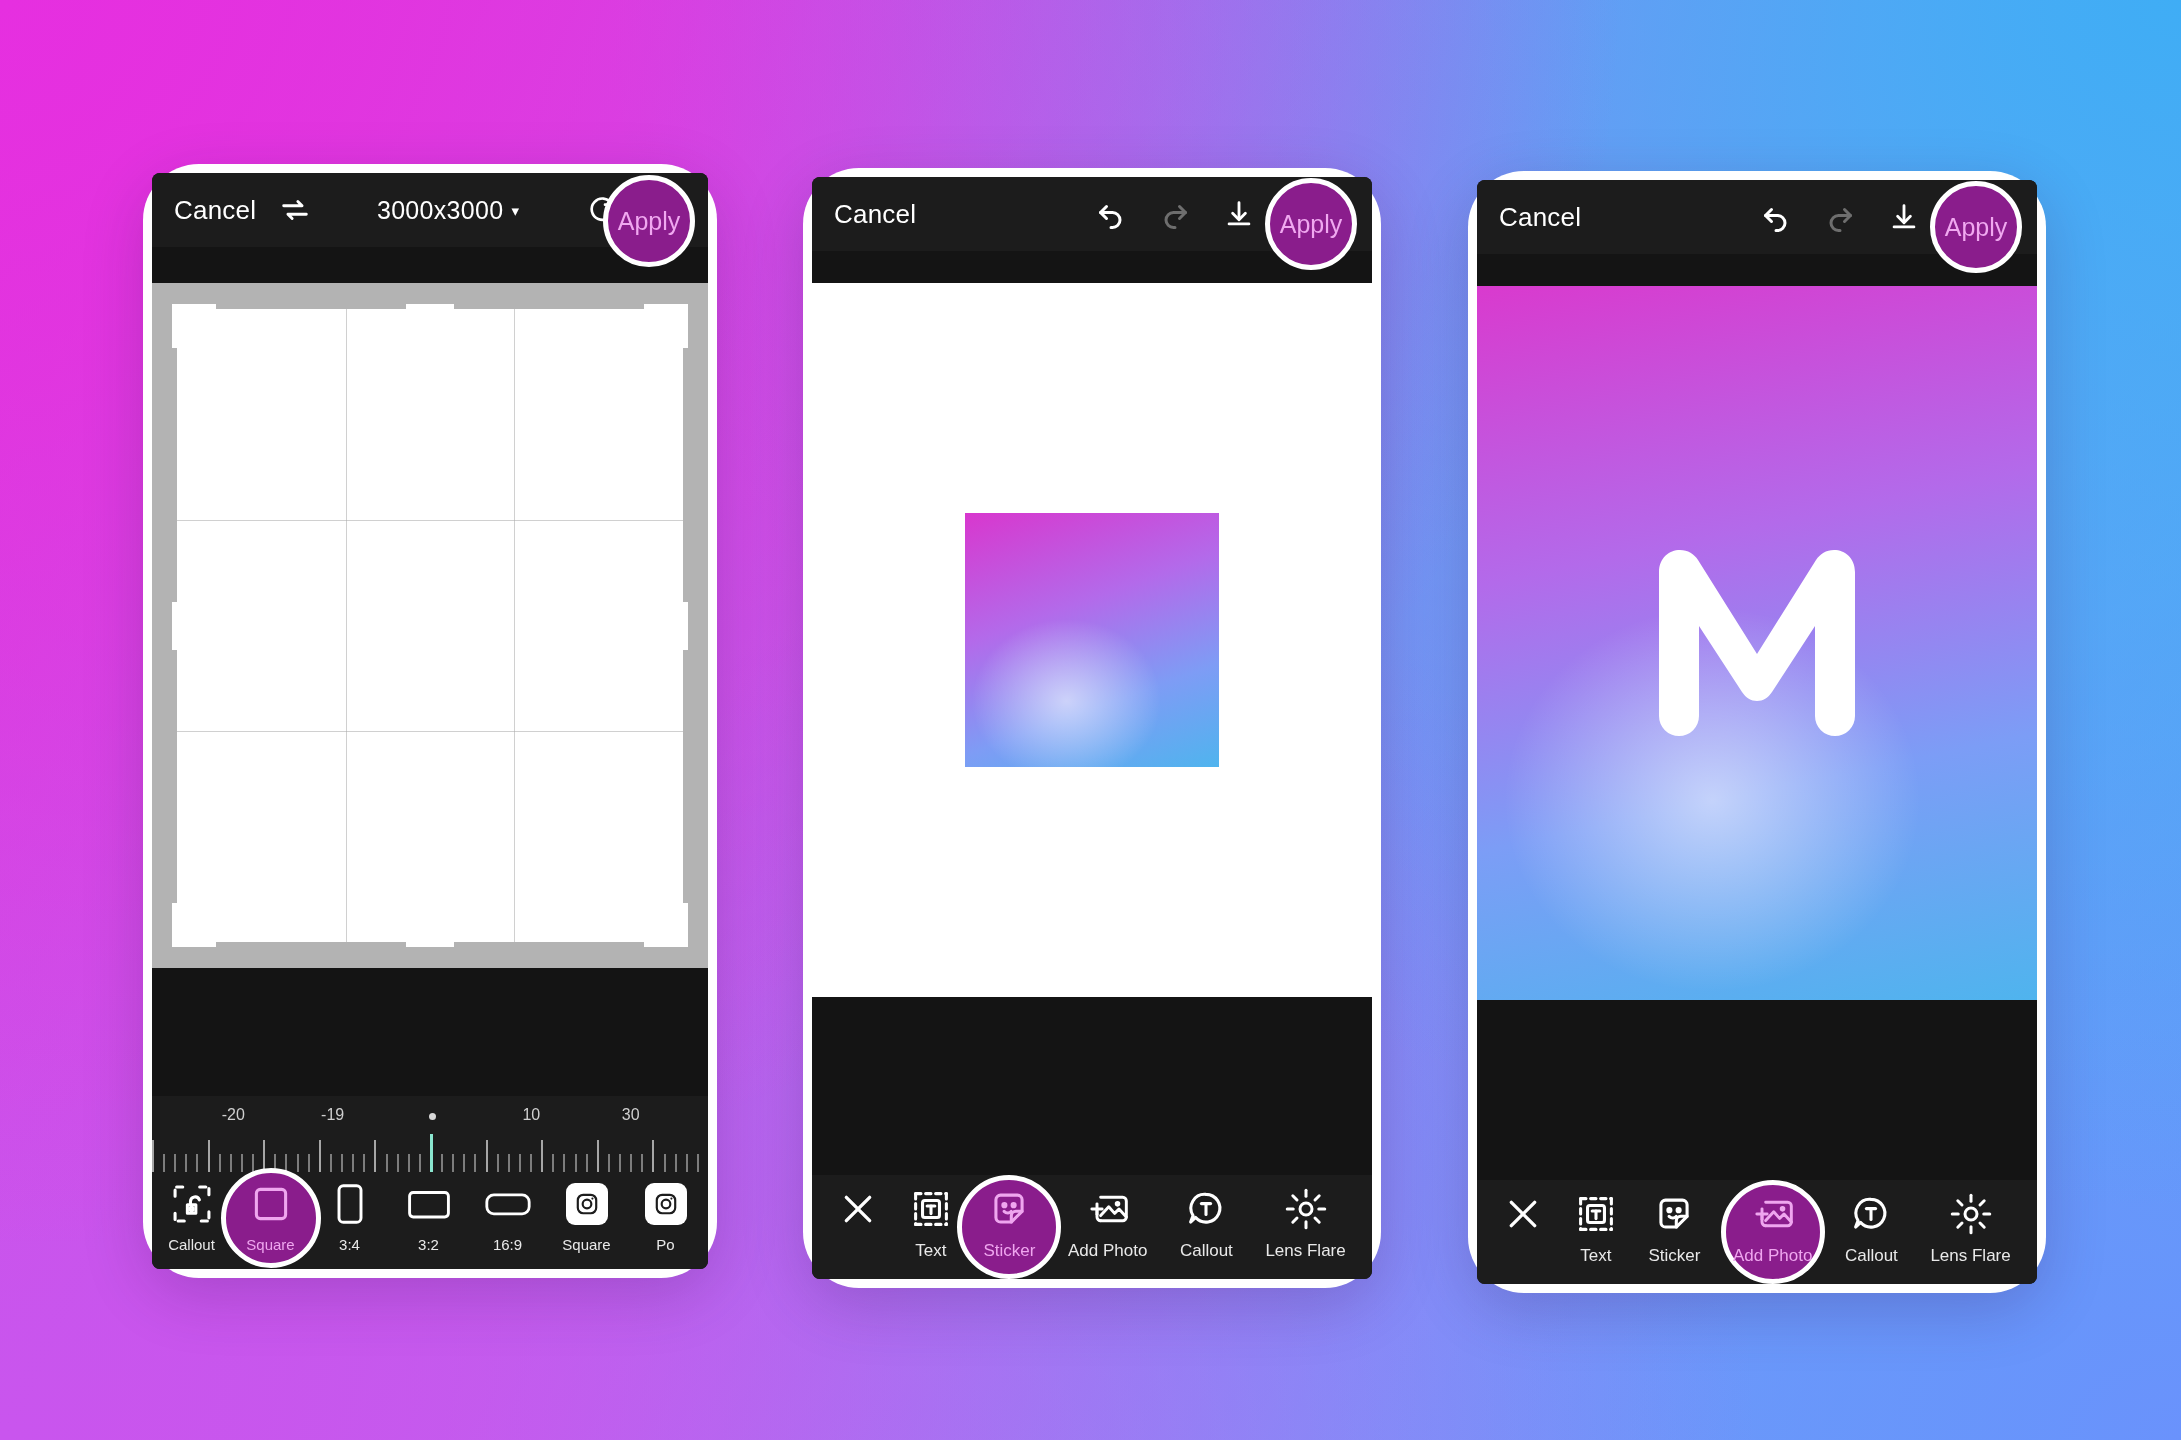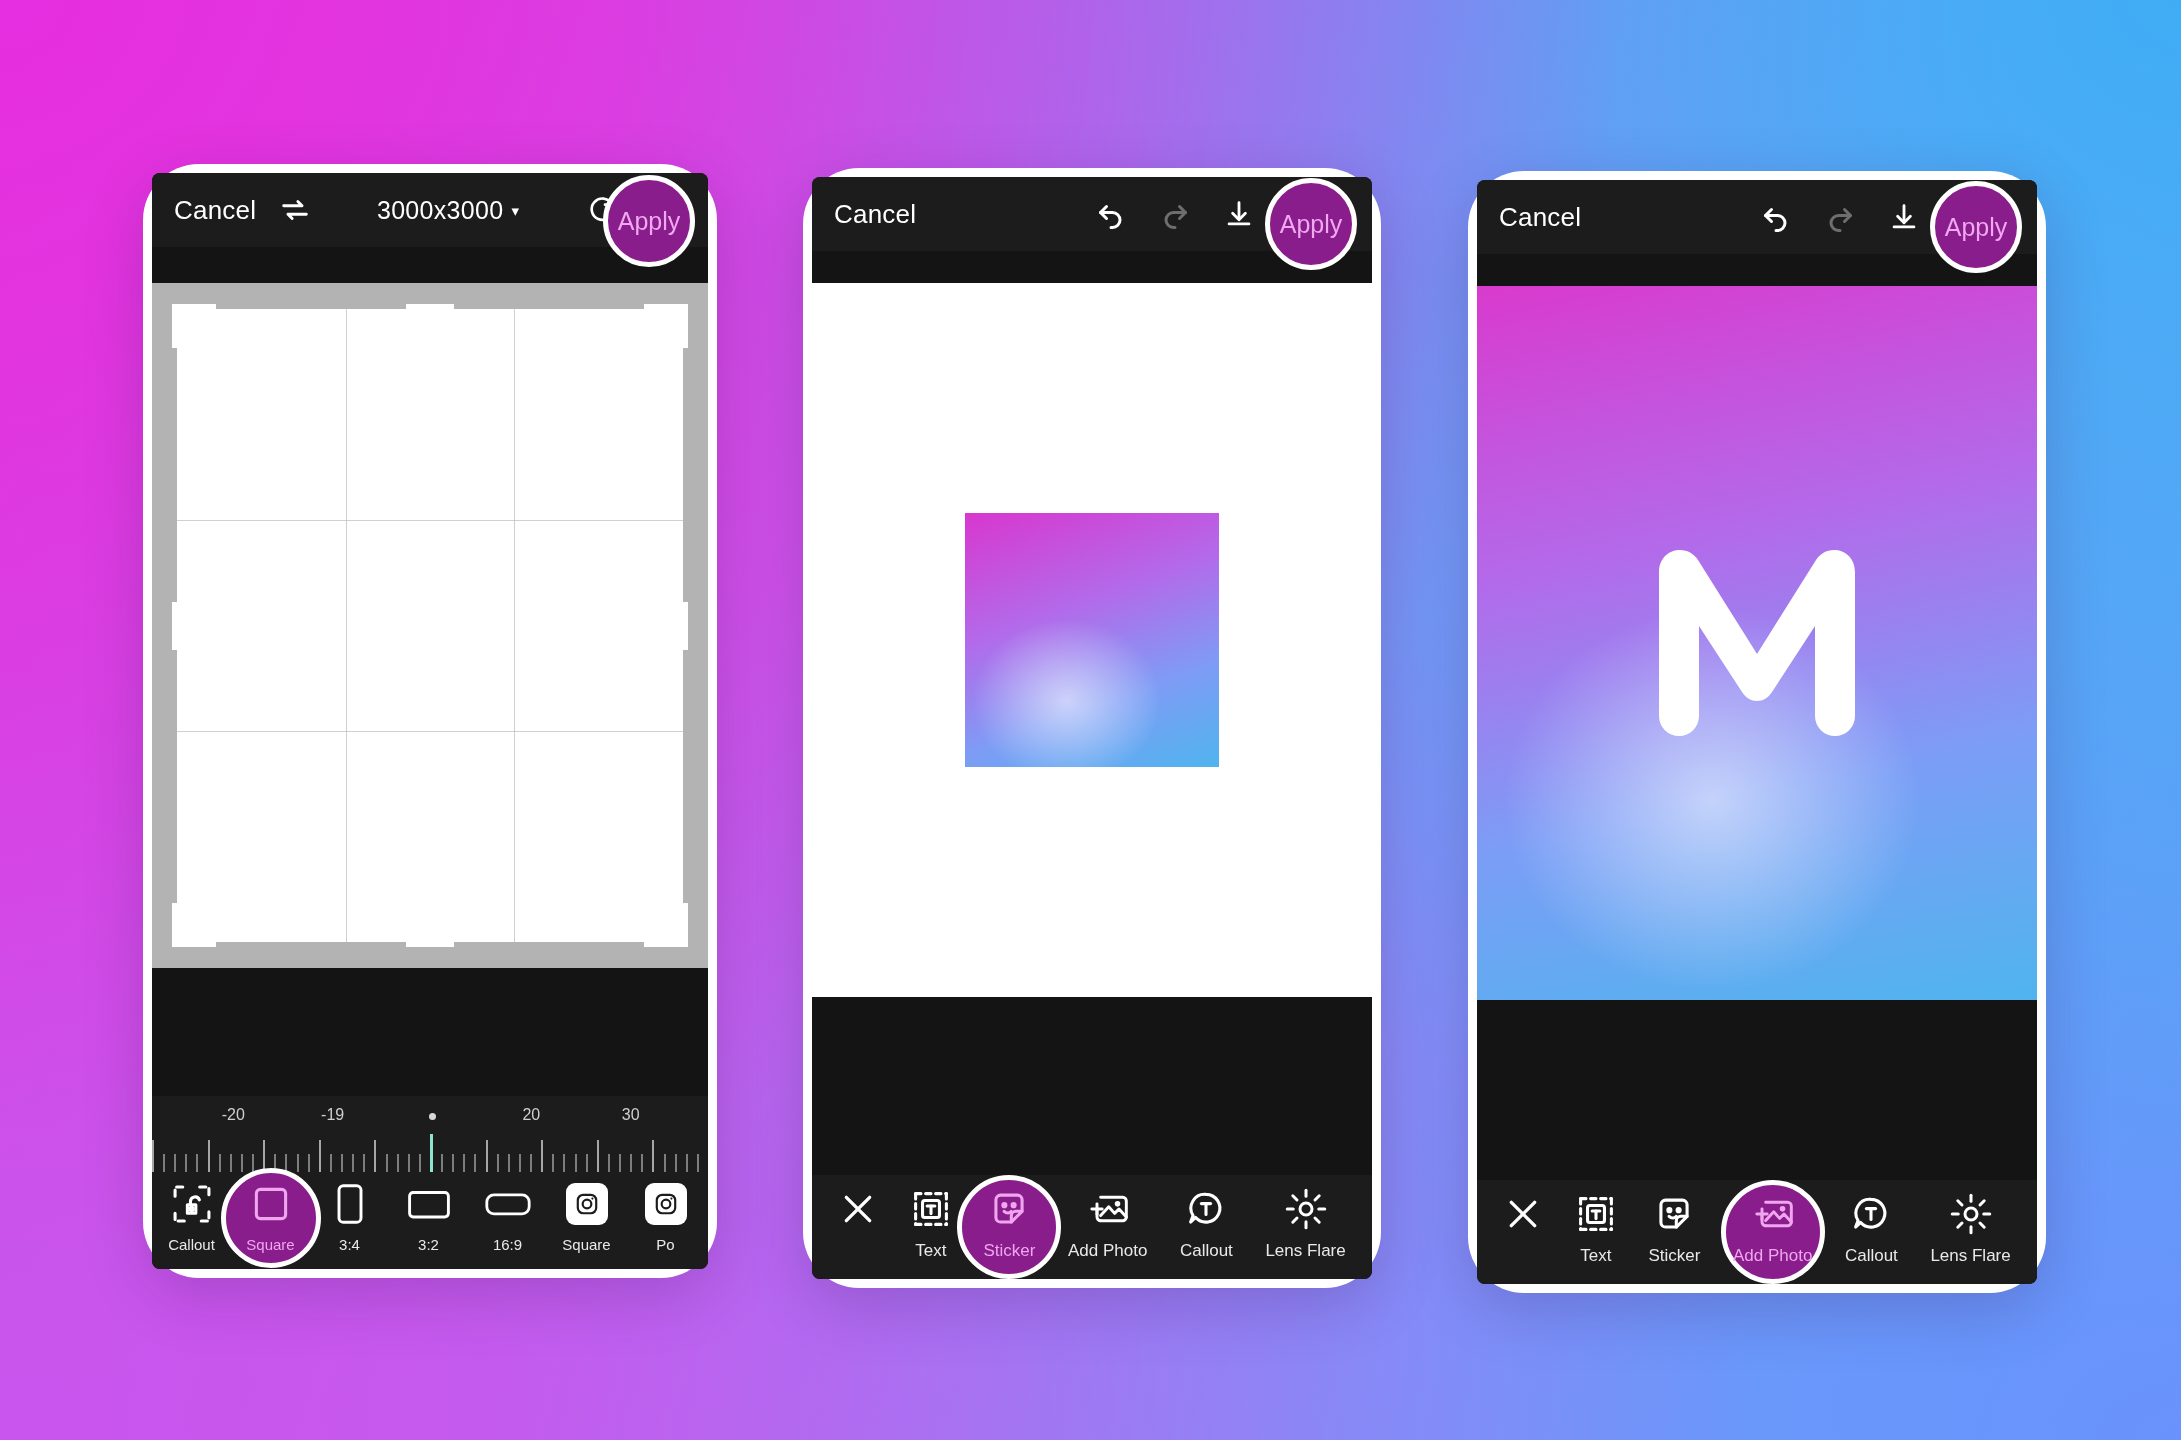--- a/index.html
+++ b/index.html
@@ -311,21 +311,21 @@
       </div>
     </div>
 
     <div class="dark-fill" style="height:128px"></div>
 
     <div class="ruler-area">
       <div class="ruler-labels" id="ruler-labels">
         <div class="ruler-center-dot"></div>
       <span style="left: 14%;">-20</span>
           <span style="left: 32%;">-19</span>
-          <span style="left: 68%;">20</span>
+          <span style="left: 68%;">10</span>
           <span style="left: 86%;">30</span>
         </div>
       <div class="ruler-ticks" id="ruler-ticks">
           <div class="tick major" style="left: 0%;"></div>
           <div class="tick" style="left: 2%;"></div>
           <div class="tick" style="left: 4%;"></div>
           <div class="tick" style="left: 6%;"></div>
           <div class="tick" style="left: 8%;"></div>
           <div class="tick major" style="left: 10%;"></div>
           <div class="tick" style="left: 12%;"></div>

